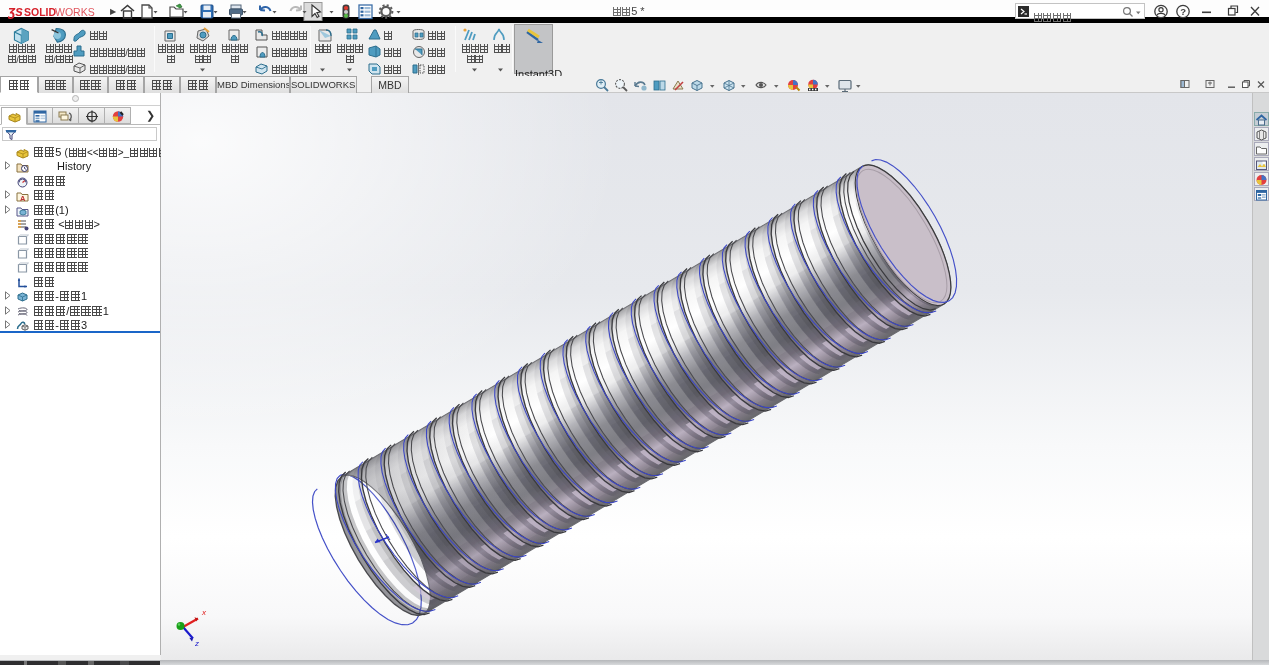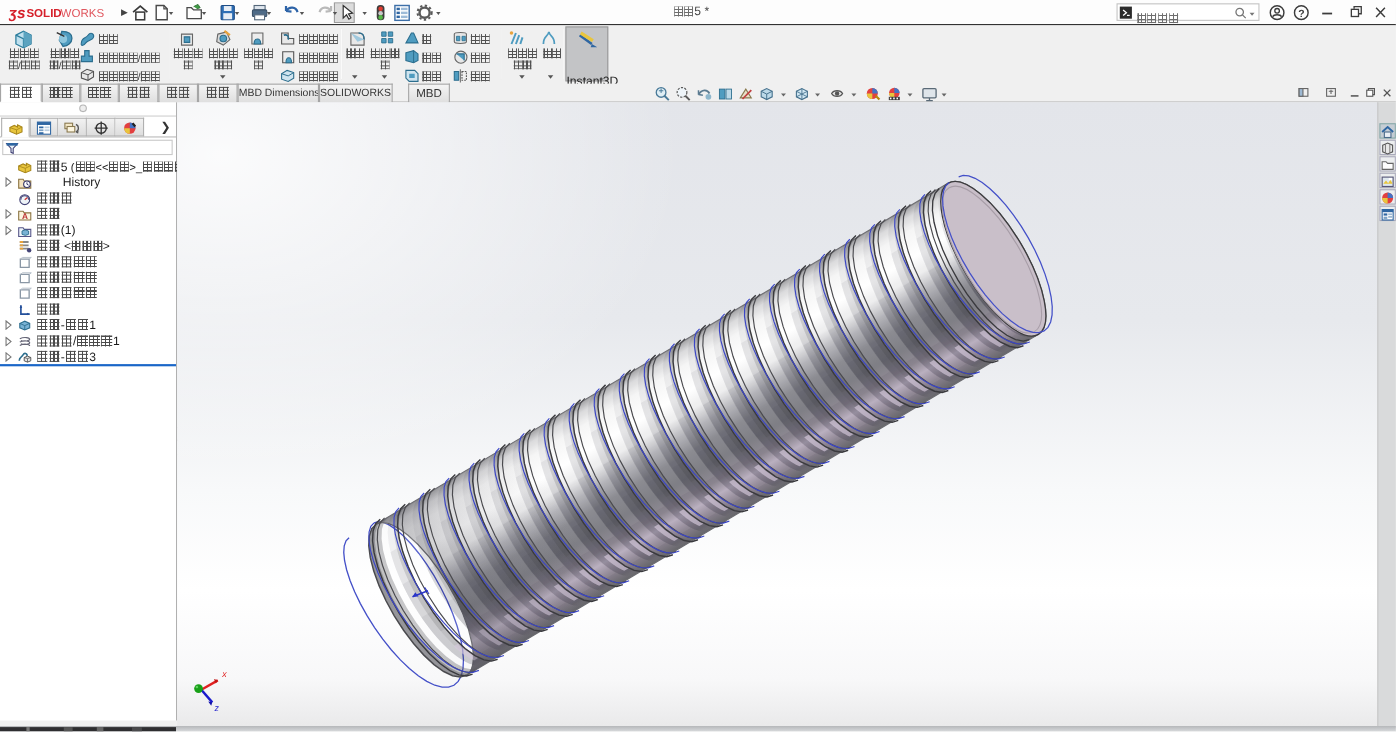--- a/index.html
+++ b/index.html
@@ -8,21 +8,21 @@
 .abs{position:absolute;}
 
 .cj{display:inline-block;vertical-align:-1px;width:9px;height:9.5px;margin:0 0.8px;
 background-image:repeating-linear-gradient(0deg,#4a4a4a 0,#4a4a4a 1px,transparent 1px,transparent 3px),repeating-linear-gradient(90deg,#4a4a4a 0,#4a4a4a 1px,transparent 1px,transparent 3.6px);}
 .cj.s{width:8px;height:8.5px;vertical-align:-0.5px;}
 .cj.t{width:9.5px;height:10px;}
 .cj.tb{width:9.5px;height:10px;vertical-align:-1px;}
 .cj.r{width:8px;height:8.6px;margin:0 0.4px;vertical-align:-0.5px;background-image:repeating-linear-gradient(0deg,#525252 0,#525252 1px,transparent 1px,transparent 3px),repeating-linear-gradient(90deg,#525252 0,#525252 1px,transparent 1px,transparent 3.6px);}
 .cj.g{background-image:repeating-linear-gradient(0deg,#6e6e6e 0,#6e6e6e 1px,transparent 1px,transparent 3px),repeating-linear-gradient(90deg,#6e6e6e 0,#6e6e6e 1px,transparent 1px,transparent 3.6px);}
 
-#titlebar{left:0;top:0;width:1269px;height:23px;background:#fdfdfd;border-bottom:1px solid #000000;}
+#titlebar{left:0;top:0;width:1269px;height:23px;background:#fdfdfd;border-bottom:6px solid #000000;}
 
 #ribbon{left:0;top:23px;width:1269px;height:53px;background:#f0f0f0;}
 .rsep{position:absolute;top:3px;width:1px;height:46px;background:#dcdcdc;border-right:1px solid #fafafa;}
 .bigbtn{position:absolute;text-align:center;font-size:9px;color:#333;line-height:10.5px;}
 .smallrow{position:absolute;font-size:9px;color:#333;white-space:nowrap;}
 
 #tabrow{left:0;top:76px;width:1269px;height:17px;background:#f0f0f0;border-bottom:1px solid #c8c8c8;}
 .tab{position:absolute;top:0;height:17px;background:linear-gradient(#f4f4f4,#dfdfdf);border:1px solid #a5a5a5;border-bottom:none;font-size:10.5px;color:#333;text-align:center;line-height:16px;white-space:nowrap;overflow:hidden;}
 .tab.active{background:#ffffff;border-bottom:1px solid #fff;z-index:2;}
 

